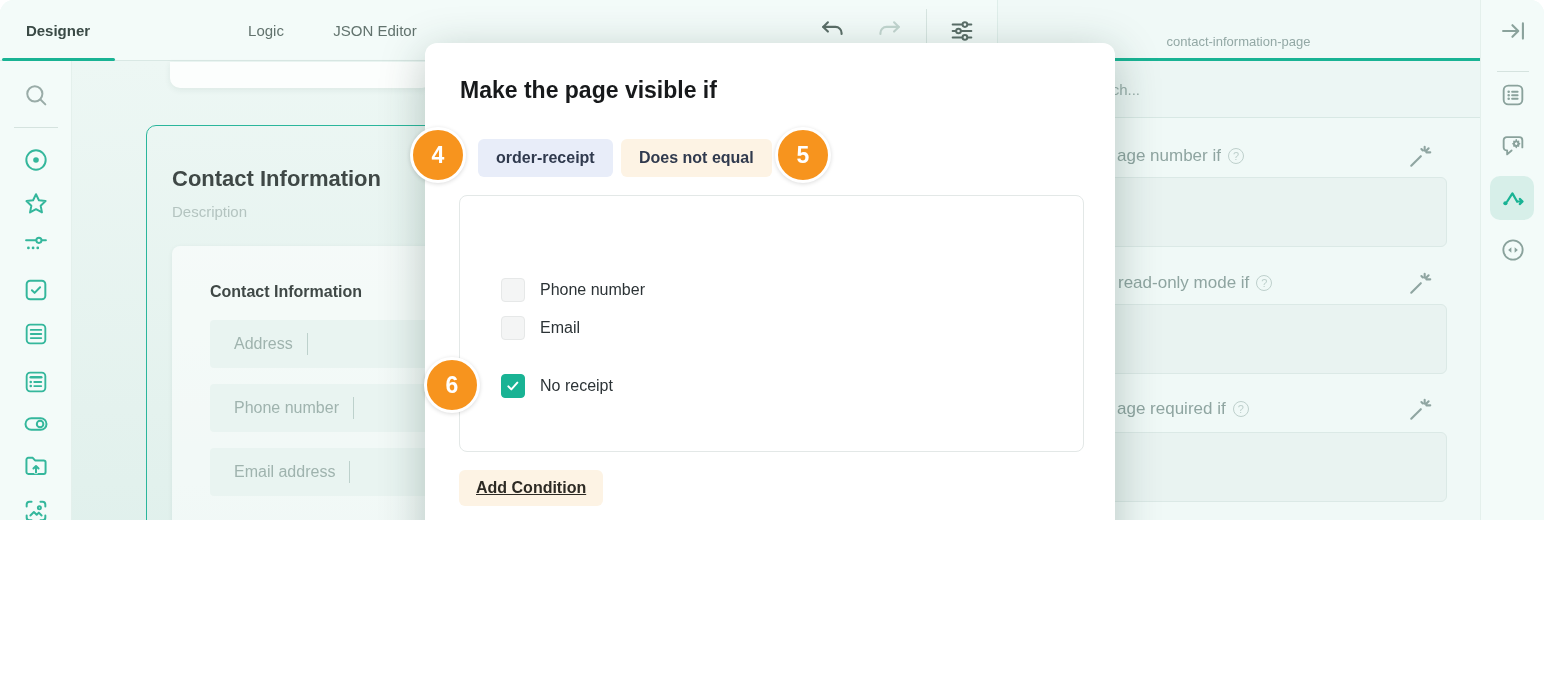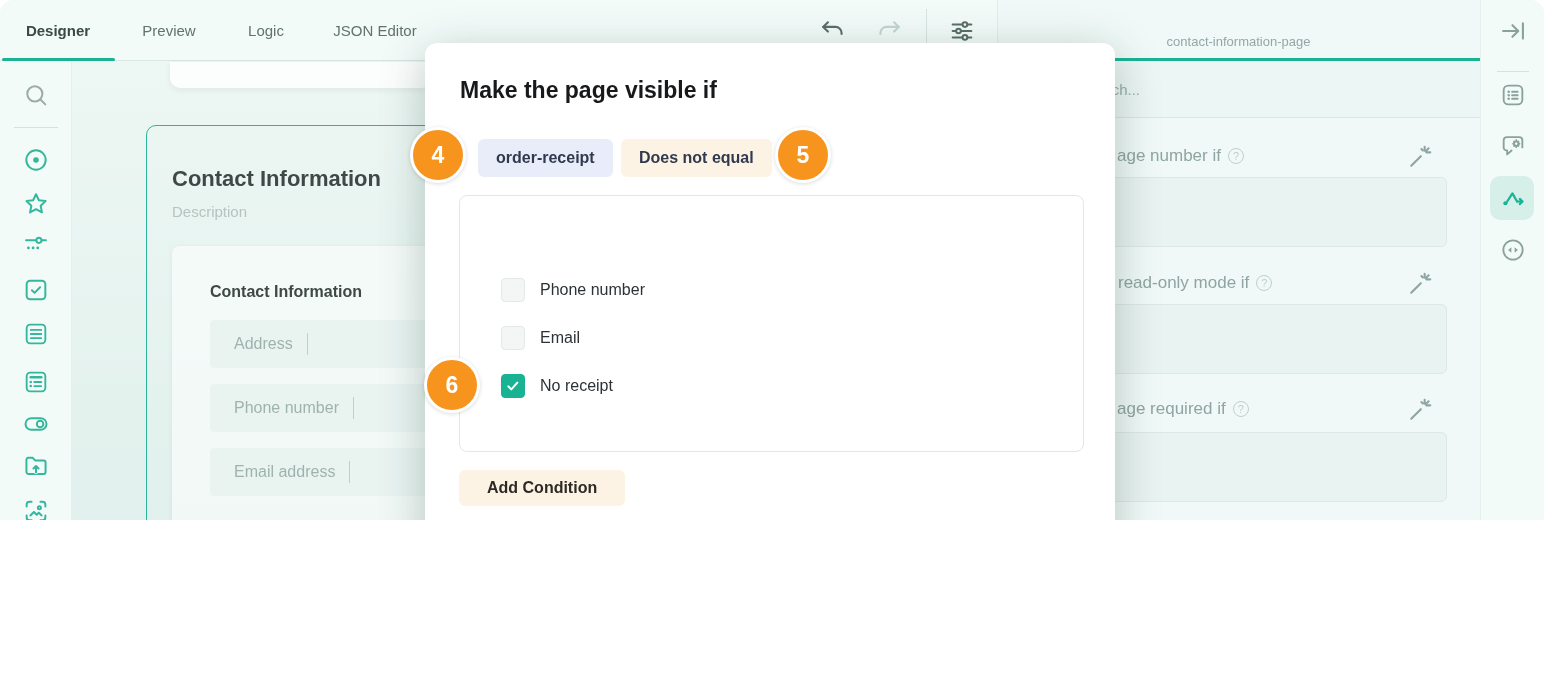--- a/index.html
+++ b/index.html
@@ -71,21 +71,21 @@
   .cond-panel { position:absolute; left:34px; top:152px; width:625px; height:257px;
     background:#fff; border:1px solid #e3e8e7; border-radius:8px; }
   .cp-q { position:absolute; left:41px; top:30px; font-size:16.5px; font-weight:bold; color:#21272a; }
   .cb-row { position:absolute; left:41px; height:24px; display:flex; align-items:center; gap:15px;
     font-size:16px; color:#2c3336; cursor:pointer; }
   .cb { width:24px; height:24px; background:#f4f5f5; border:1px solid #e6e8e8; border-radius:4px;
     display:flex; align-items:center; justify-content:center; }
   .cb-row.checked .cb { background:#19b394; border-color:#19b394; }
   .btn { position:absolute; display:flex; align-items:center; justify-content:center;
     border-radius:6px; font-weight:bold; cursor:pointer; }
-  .btn-addcond { left:34px; top:427px; height:36px; padding:0 28px; background:#fdf3e4; color:#2d2a24; font-size:16px; }
+  .btn-addcond { left:34px; top:427px; height:36px; padding:0 17px; background:#fdf3e4; color:#2d2a24; font-size:16px;text-decoration:underline; }
   .btn-cancel { left:420px; top:499px; width:115px; height:44px; background:#fff;
     border:1px solid #e7eae9; color:#19b394; font-size:16.5px; box-shadow:0 1px 3px rgba(0,0,0,.05); }
   .btn-apply { left:548px; top:497px; width:111px; height:47px; background:#17a38b; color:#fff;
     font-size:16.5px; box-shadow:0 2px 5px rgba(23,163,139,.35); }
 
   
   .badge { position:absolute; width:56px; height:56px; border-radius:50%; border:3px solid #fff;
     background:#f7941e; color:#fff; font-size:23px; font-weight:bold;
     display:flex; align-items:center; justify-content:center; z-index:60; box-shadow:0 1px 4px rgba(0,0,0,.15); }
   .cursor { left:1044px; top:574px; width:32px; height:36px; z-index:70; }
@@ -93,21 +93,20 @@
 </style>
 </head>
 <body>
 
 <div id="app">
 
   <div class="abs canvas"></div>
 
   <div class="abs tabbar"></div>
   <div class="tab active" style="left:0;width:116px;">Designer</div>
-  <div class="tab" style="left:116px;width:106px;">Preview</div>
   <div class="tab" style="left:310px;width:130px;">JSON Editor</div>
   <div class="tab" style="left:222px;width:88px;">Logic</div>
   <div class="abs tab-underline"></div>
 
   <div class="icon-btn" style="left:818px;top:17px;">
     <svg viewBox="0 0 24 24" fill="none" stroke="currentColor" stroke-width="1.8" stroke-linecap="round" stroke-linejoin="round">
       <path d="M4.5 8.5h10.5c2.9 0 5.2 2.3 5.2 5.2v.8"></path>
         <path d="M8.5 4.5l-4 4 4 4"></path>
       </svg>
   </div>
@@ -329,21 +328,21 @@
   <div class="abs modal">
     <div class="m-title">Make the page visible if</div>
     <div class="chip" style="left:53px;background:#e8edf9;">order-receipt</div>
     <div class="chip" style="left:196px;background:#fdf3e4;">Does not equal</div>
 
     <div class="cond-panel">
       <div class="cb-row" style="top:82px;">
         <span class="cb"></span>
         <span>Phone number</span>
       </div>
-      <div class="cb-row" style="top:130px;justify-content:center;">
+      <div class="cb-row" style="top:120px;justify-content:center;">
         <span class="cb"></span>
         <span>Email</span>
       </div>
       <div class="cb-row checked" style="top:178px;">
         <span class="cb">
           <svg viewBox="0 0 24 24" width="16" height="16" fill="none" stroke="#fff" stroke-width="3" stroke-linecap="round" stroke-linejoin="round" style="width:16px;height:16px;">
               <path d="M5 12.5l4.5 4.5 9-10"></path>
             </svg>
         </span>
         <span>No receipt</span>

